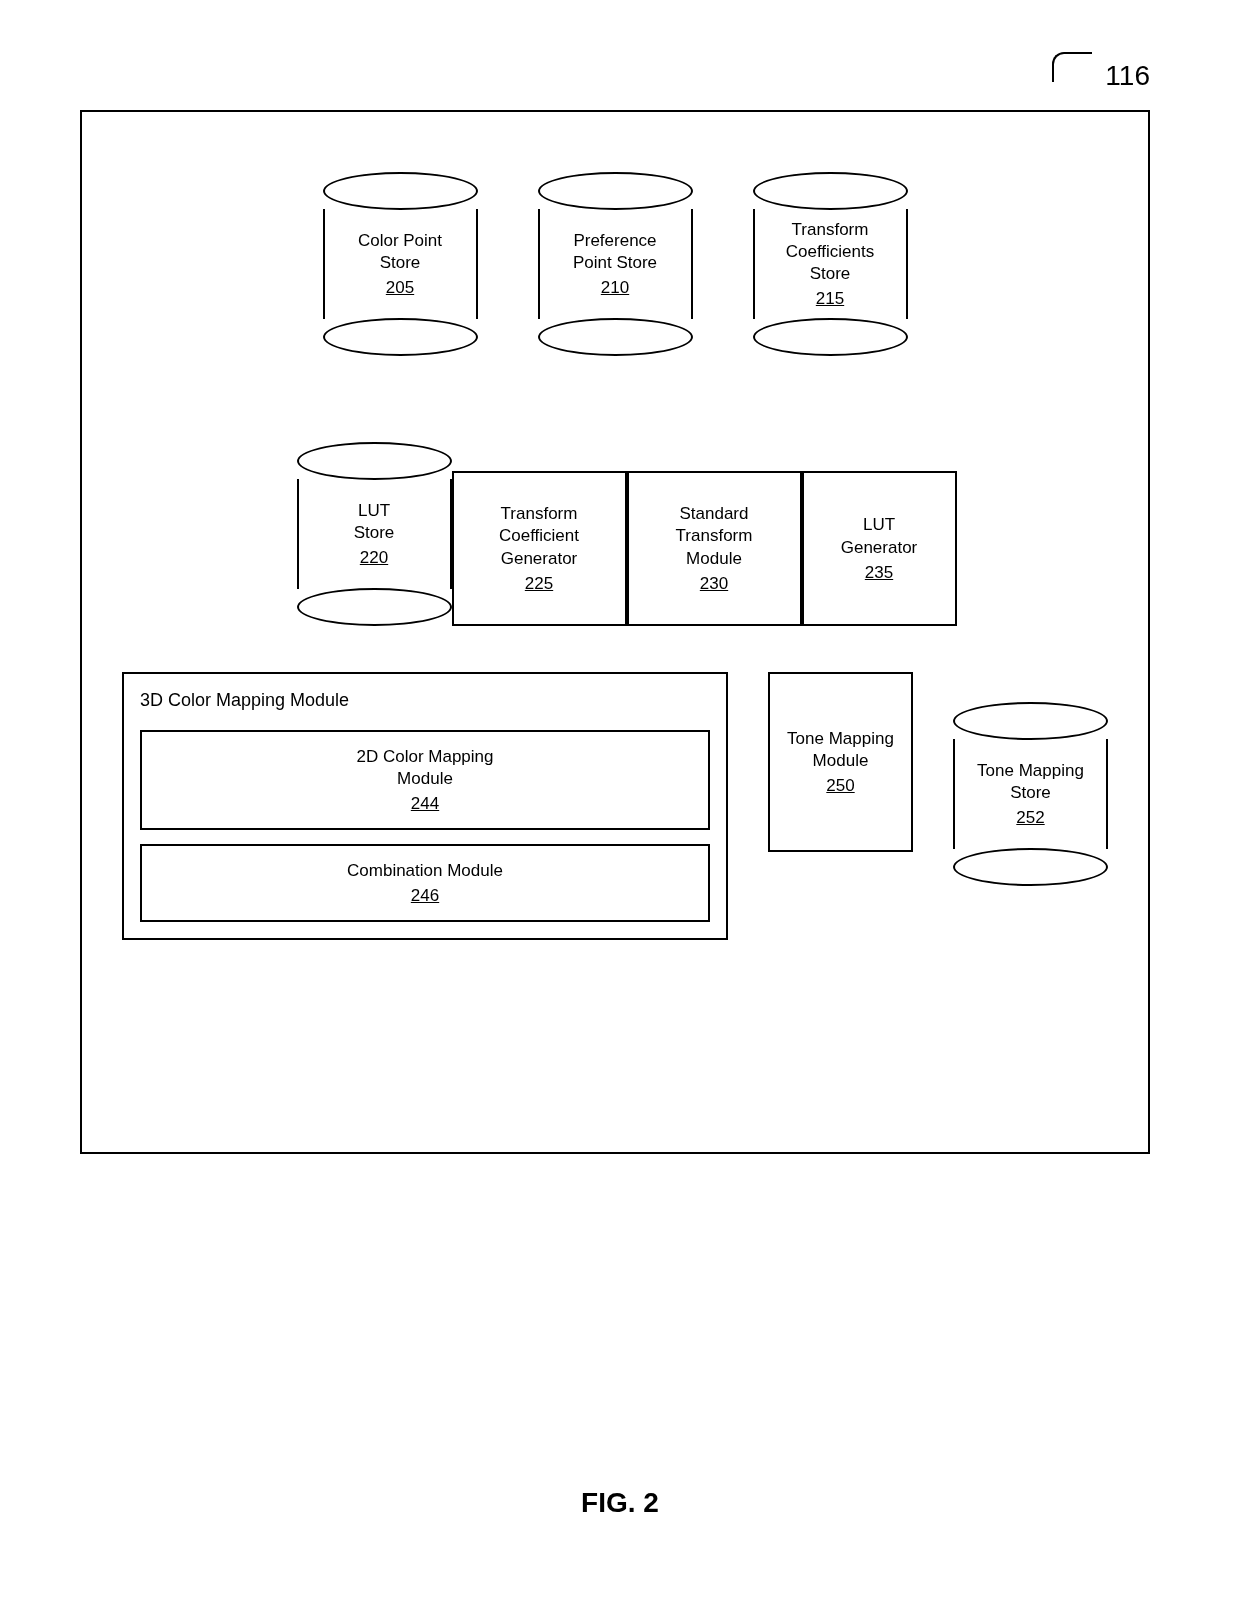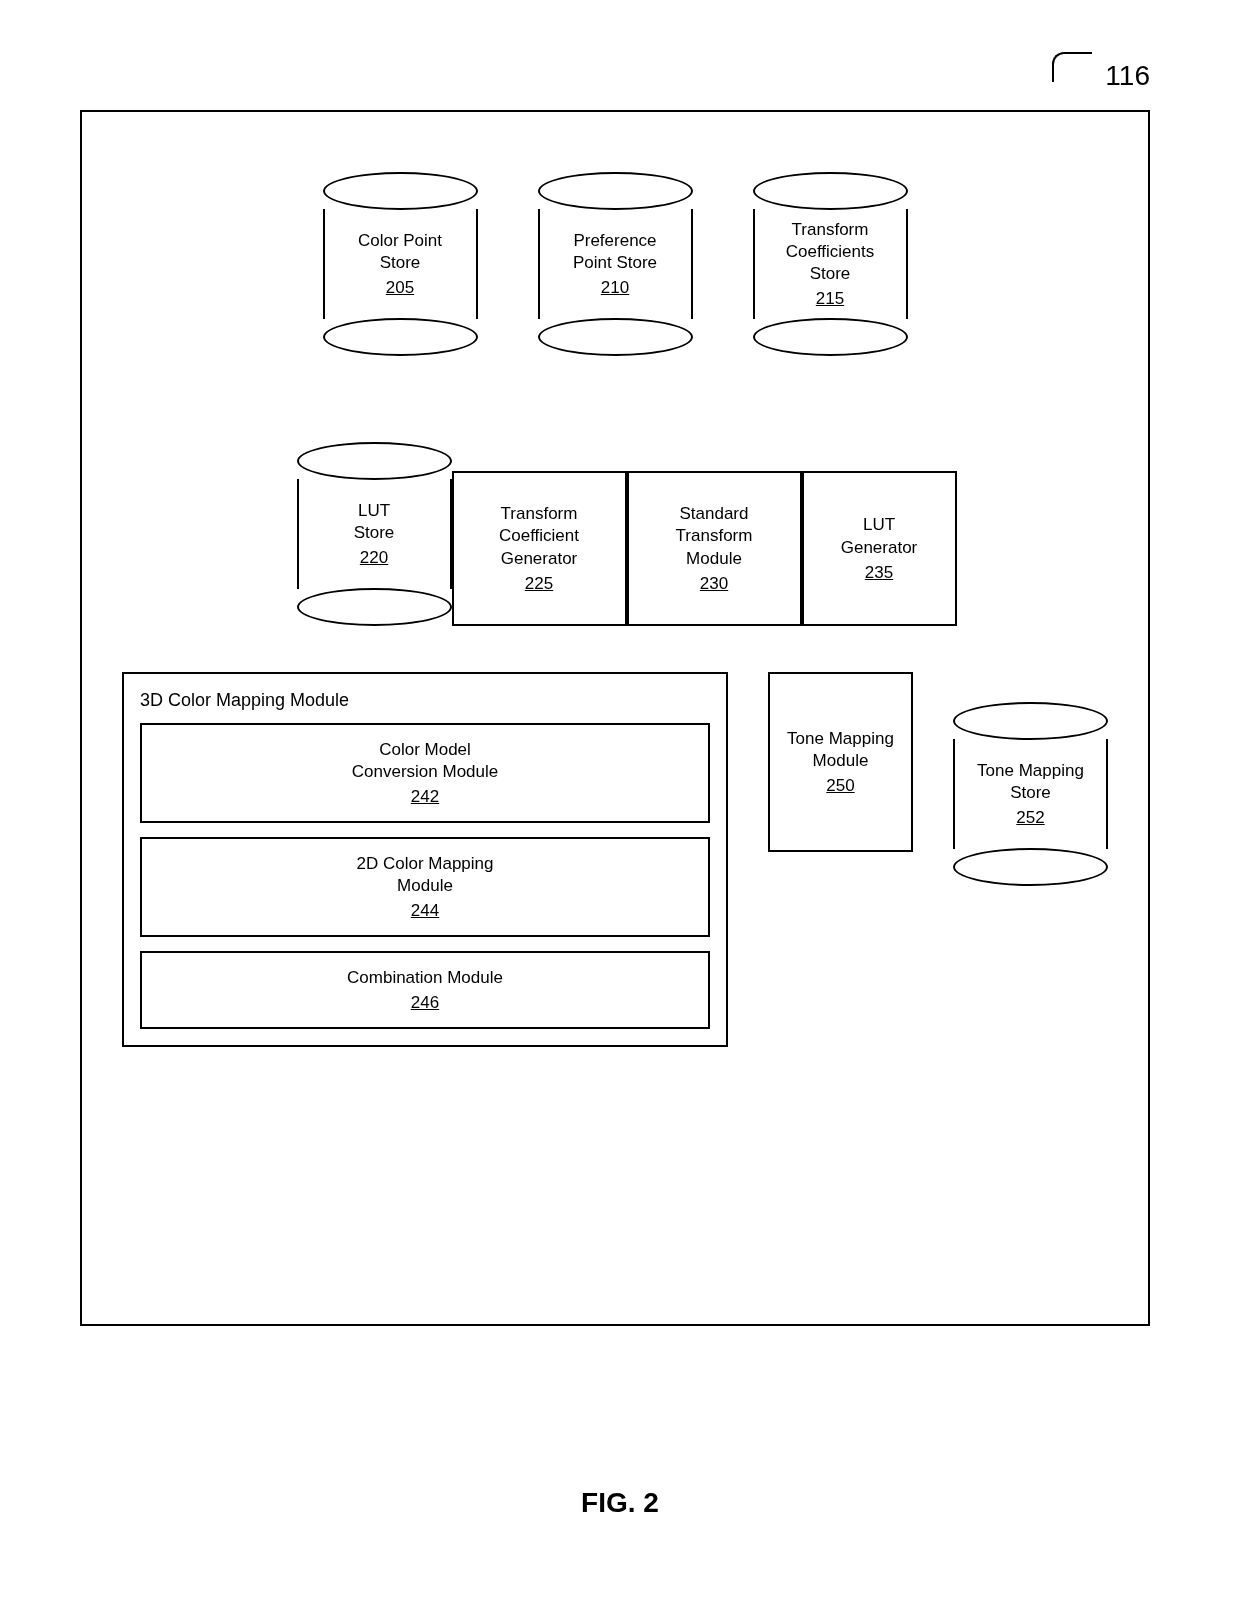--- a/index.html
+++ b/index.html
@@ -47,21 +47,21 @@
       border-left: 2px solid #000;
       border-radius: 12px 0 0 0;
     }
 
     
     .main-box {
       position: absolute;
       top: 110px;
       left: 80px;
       width: 1070px;
-      height: 1216px;
+      height: 1044px;
       border: 2px solid #000;
       background: #fff;
     }
 
     
     .rect-box {
       border: 2px solid #000;
       background: #fff;
       display: flex;
       flex-direction: column;
@@ -135,21 +135,21 @@
     .mapping-outer {
       border: 2px solid #000;
       padding: 16px 16px 16px 16px;
       background: #fff;
     }
 
     .mapping-outer-title {
       font-size: 18px;
       color: #000;
       font-weight: normal;
-      margin-bottom: 12px;
+      margin-bottom: 19px;
       text-align: left;
     }
 
     .mapping-outer-number {
       font-size: 18px;
       color: #000;
       text-decoration: underline;
       margin-bottom: 14px;
       text-align: left;
     }
@@ -290,24 +290,20 @@
       </div>
 
     </div>
 
     <div class="row3">
 
       <div class="left-column">
         <div class="mapping-outer">
           <div class="mapping-outer-title">3D Color Mapping Module</div>
 
-          <div class="inner-box">
-            <div class="inner-label">Color Model<br>Conversion Module</div>
-            <div class="inner-number">242</div>
-          </div>
 
           <div class="inner-box">
             <div class="inner-label">2D Color Mapping<br>Module</div>
             <div class="inner-number">244</div>
           </div>
 
           <div class="inner-box">
             <div class="inner-label">Combination Module</div>
             <div class="inner-number">246</div>
           </div>

